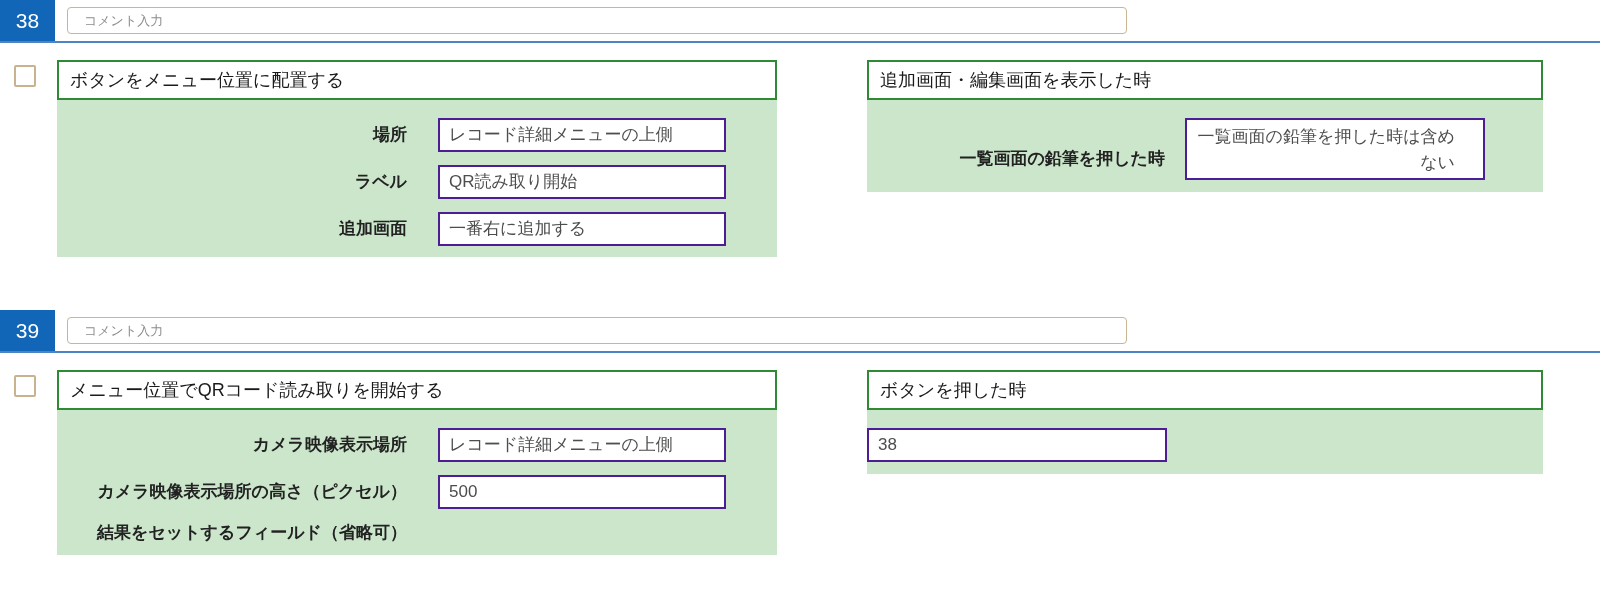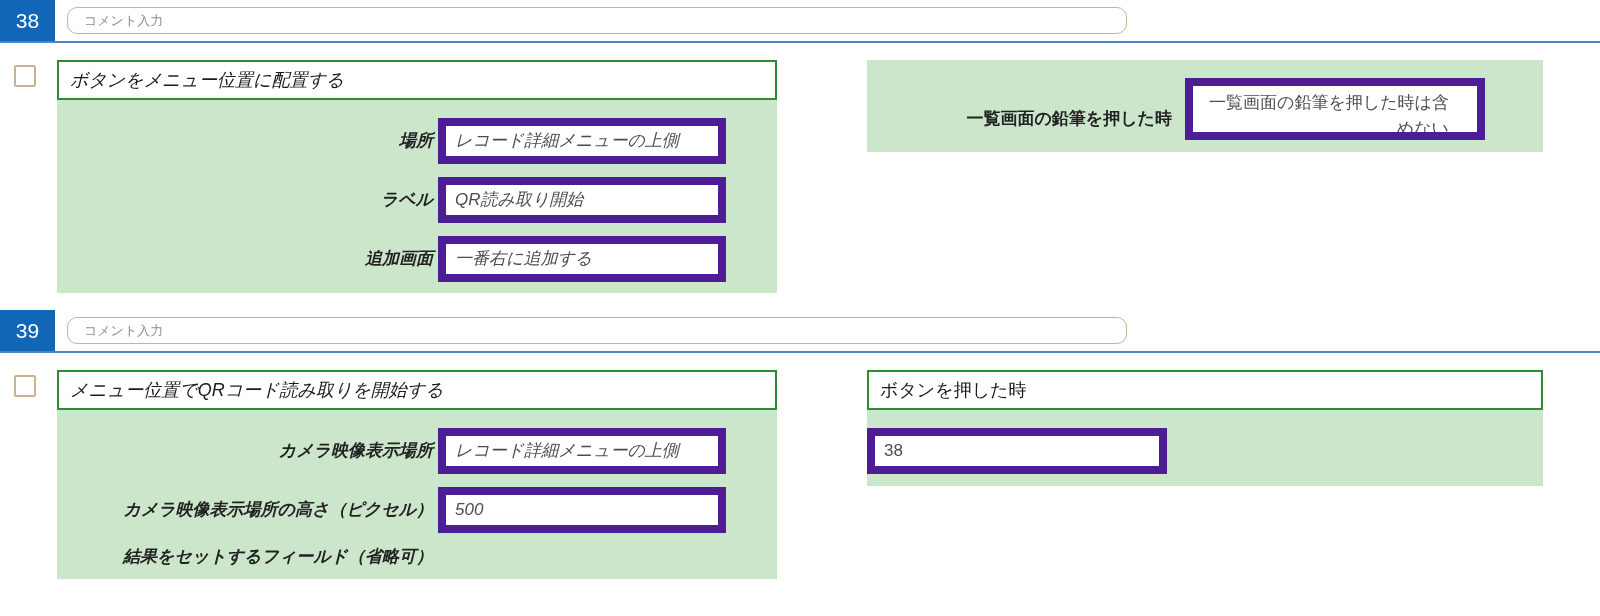--- a/index.html
+++ b/index.html
@@ -9,52 +9,52 @@
 
   .action-section { position:absolute; left:0; width:1600px; height:300px; }
   #section-38 { top:0; }
   #section-39 { top:310px; }
 
   .num-badge { position:absolute; left:0; top:0; width:55px; height:42px;
                background:#1166b8; color:#ffffff; font-size:21px;
                text-align:center; line-height:42px; }
 
   .comment-input { position:absolute; left:67px; top:7px; width:1060px; height:27px;
-                   background:#ffffff; border:1px solid #c9b493; border-radius:10px;
+                   background:#ffffff; border:1px solid #c9b493; border-radius:4px;
                    padding:0 0 0 16px; font-size:13px; color:#444;
                    font-family:"Liberation Sans","DejaVu Sans",sans-serif; outline:none; }
   .comment-input::placeholder { color:#8c8c8c; opacity:1; }
 
   .divider { position:absolute; left:0; top:41px; width:1600px; height:2px;
              background:#4d84c4; }
 
   .checkbox { position:absolute; left:14px; top:65px; width:22px; height:22px;
               background:#ffffff; border:2px solid #c9b28e; border-radius:2px;
               cursor:pointer; }
 
   .panel { position:absolute; top:60px; }
-  .action-panel { left:57px; width:720px;font-style:italic; }
+  .action-panel { left:57px; width:720px; }
   .timing-panel { left:867px; width:676px; }
 
   .panel-title { height:40px; background:#ffffff; border:2px solid #2e8b33;
                  font-size:18px; color:#1a1a1a; line-height:36px;
                  padding-left:11px; white-space:nowrap; overflow:hidden; }
 
   .panel-body { background:#cbe6cb; padding:18px 0 11px 0; }
   .timing-panel .panel-body { padding-bottom:12px; }
 
   .field-row { display:flex; align-items:center; margin-bottom:13px; }
   .field-row:last-child { margin-bottom:0; }
 
-  .field-label { width:381px; padding-right:5px; text-align:right;
+  .field-label { width:381px; padding-right:31px; text-align:right;
                  font-size:17px; font-weight:bold; color:#222222; line-height:22px; }
-  .timing-panel .field-label { width:318px; padding-right:13px;margin-top:19px; }
+  .timing-panel .field-label { width:318px; padding-right:20px;margin-top:19px; }
 
   .field-value { width:288px; min-height:34px; background:#ffffff;
-                 border:8px solid #4c1d95; font-size:17px; color:#4d4d4d;
+                 border:2px solid #4c1d95; font-size:17px; color:#4d4d4d;
                  line-height:30px; padding:0 8px 0 9px; white-space:nowrap;
                  overflow:hidden; cursor:pointer; }
   .timing-panel .field-value { width:300px; }
   .field-value.tall { height:62px; line-height:26px; white-space:normal;
                       padding:4px 28px 4px 9px;text-align:right; }
 </style>
 </head>
 <body>
 
 <div class="page">
@@ -77,20 +77,21 @@
           <div class="field-value">QR読み取り開始</div>
         </div>
         <div class="field-row">
           <div class="field-label">追加画面</div>
           <div class="field-value">一番右に追加する</div>
         </div>
       </div>
     </div>
 
     <div class="panel timing-panel">
+      <div class="panel-title">追加画面・編集画面を表示した時</div>
       <div class="panel-body">
         <div class="field-row">
           <div class="field-label">一覧画面の鉛筆を押した時</div>
           <div class="field-value tall">一覧画面の鉛筆を押した時は含めない</div>
         </div>
       </div>
     </div>
   </section>
 
   <section class="action-section" id="section-39">

